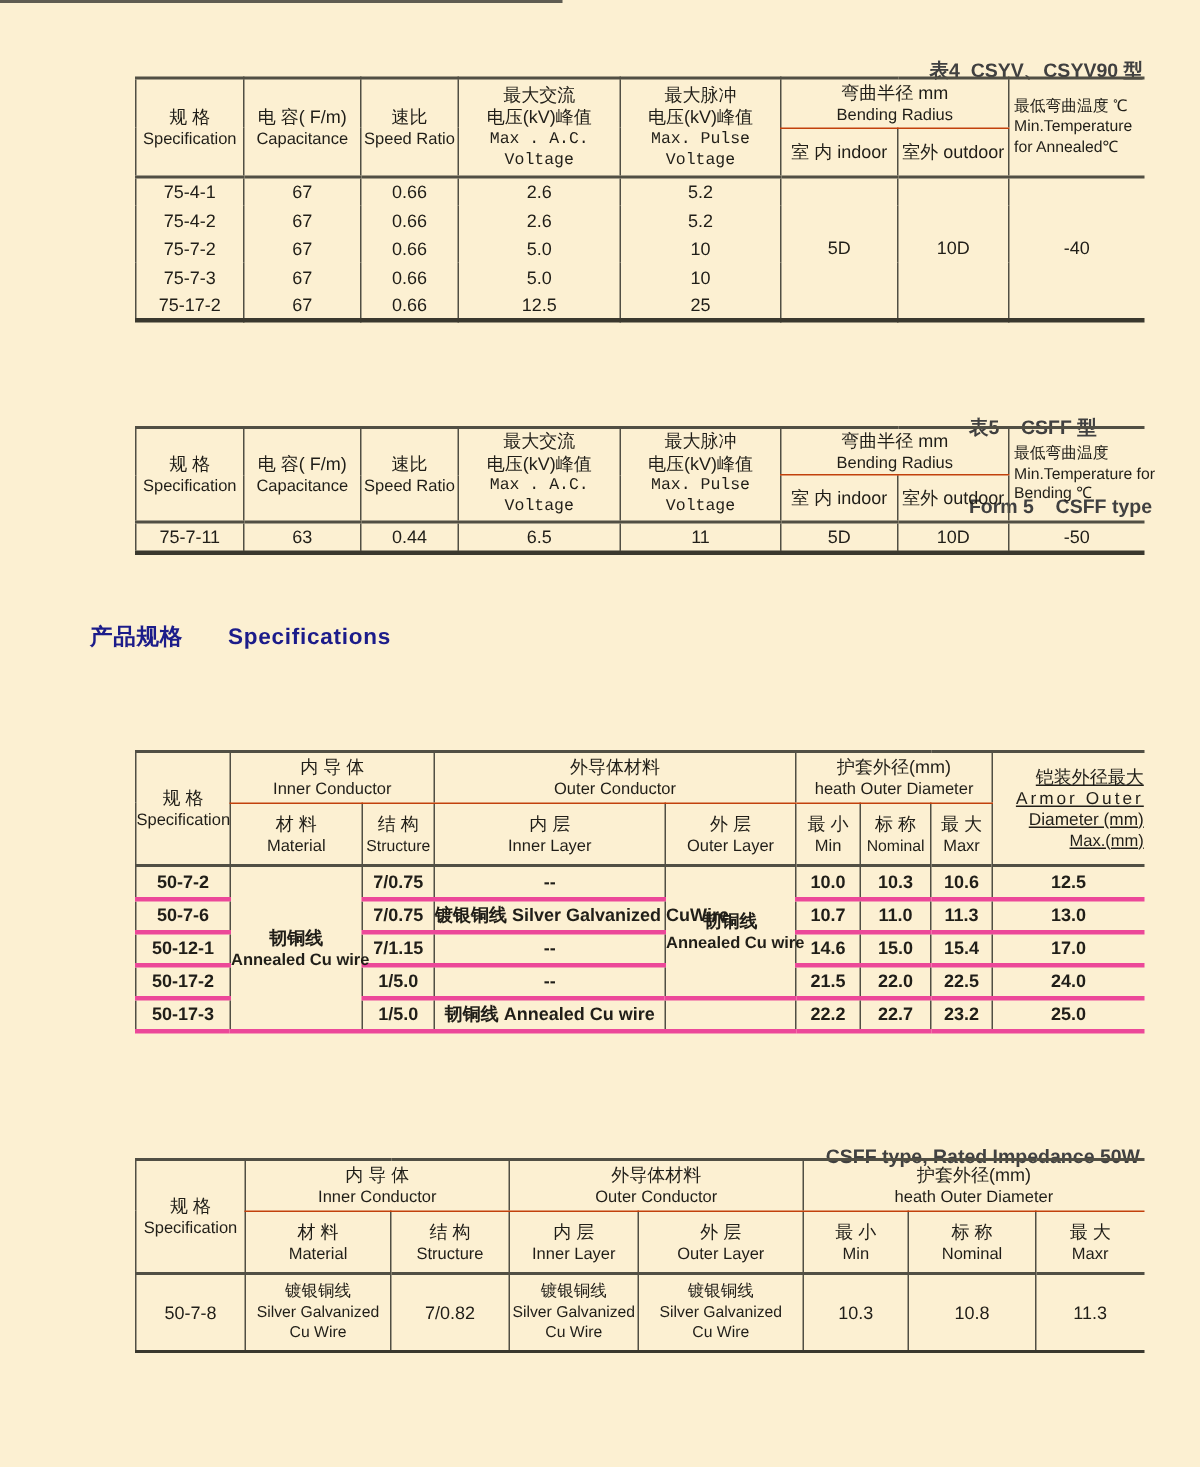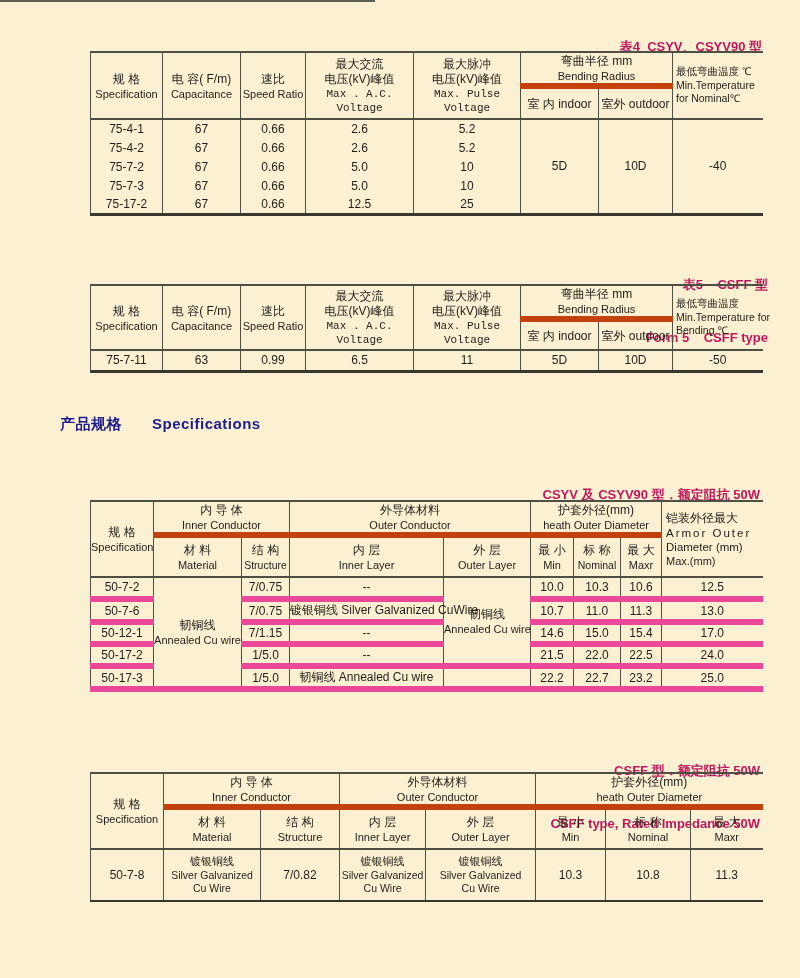--- a/index.html
+++ b/index.html
@@ -5,60 +5,60 @@
   * { box-sizing: border-box; }
   html,body { margin:0; padding:0; }
   body {
     width:800px; height:978px; position:relative; overflow:hidden;
     background:#fcf0d2; color:#201e18;
     font-family:"Liberation Sans", sans-serif;
   }
   .abs { position:absolute; }
   .top-edge { top:0; left:0; width:375px; height:2px; background:#5f5c52; }
 
-  .title { text-align:right; font-weight:bold; font-size:13px; line-height:17.5px; white-space:pre; color:#be185d; }
+  .title { text-align:left; font-weight:bold; font-size:13px; line-height:17.5px; white-space:pre; color:#404040; }
 
   .section-heading { font-weight:bold; font-size:15px; color:#1c1c8a; letter-spacing:0.5px; }
   .section-heading .gap { display:inline-block; width:30px; }
 
   table.tbl { border-collapse:collapse; table-layout:fixed; width:672px; }
   .tbl { border-top:2px solid #514f44; }
   .tbl-a { border-bottom:3px solid #3a382e; }
   .tbl-b { border-bottom:2px solid #3a382e; }
   .tbl th, .tbl td {
     border-left:1px solid #514f44;
     font-weight:normal; text-align:center; vertical-align:middle;
     padding:0; overflow:visible;
   }
   .hsep { border-bottom:2px solid #514f44 !important; }
-  .gline { border-bottom:6px solid #c2410c; }
+  .gline { border-bottom:1px solid #c2410c; }
 
   .zh { font-size:12px; line-height:16px; }
   .en { font-size:11px; line-height:14px; }
   .h3 .zh { line-height:15px; }
   .h3 .en { font-size:11px; line-height:14px;font-family:Liberation Mono, monospace; }
 
   .t1 tbody td { height:19px; font-size:12px; }
   .t1 .sub th { height:33px; }
   .t1 th.grp { height:33px; }
   .t2 tbody td { height:21px; font-size:12px; }
   .t2 .sub th { height:31px; }
   .t2 th.grp { height:29px; }
 
   td.tempcell, th.tempcell { text-align:left; padding-left:3px;margin-left:28px; }
   .tempcell div { font-size:10.5px; line-height:13.5px; white-space:nowrap; }
 
   .t3 th.grow { height:34px; }
   .t3 .sub th { height:42px; }
-  .t3 tbody td { height:22px; font-size:12px; border-bottom:6px solid #ec4899; }
+  .t3 tbody td { height:22px; font-size:12px; border-bottom:3px solid #ec4899;font-weight:bold; }
   .t4 th.grow { height:34px; }
   .t4 .sub th { height:42px; }
   .t4 tbody td { height:52px; font-size:12px; }
 
-  td.armorcell, th.armorcell { text-align:left; padding-left:4px; }
+  td.armorcell, th.armorcell { text-align:right; padding-left:4px;text-decoration:underline; }
   .armorcell div { white-space:nowrap; }
   .armorcell .a1 { font-size:12px; line-height:15px; }
   .armorcell .a2 { font-size:11.5px; line-height:14px; letter-spacing:2px; }
   .armorcell .a3 { font-size:11.5px; line-height:14px; }
   .armorcell .a4 { font-size:11px; line-height:14px; }
 
   .twoline .l1 { font-size:12px; line-height:16px; white-space:nowrap; }
   .twoline .l2 { font-size:11px; line-height:14px; white-space:nowrap; }
   .small-cell { font-size:10.5px; white-space:nowrap; }
   .mid-cell { font-size:11.5px; white-space:nowrap; }
@@ -109,21 +109,21 @@
         <div class="zh">电压(kV)峰值</div>
         <div class="en">Max. Pulse Voltage</div>
       </th>
       <th colspan="2" class="grp gline">
         <div class="zh">弯曲半径  mm</div>
         <div class="en">Bending Radius</div>
       </th>
       <th rowspan="2" class="hsep tempcell">
         <div>最低弯曲温度 ℃</div>
         <div>Min.Temperature</div>
-        <div>for Nominal℃</div>
+        <div>for Annealed℃</div>
       </th>
     </tr>
     <tr class="sub">
       <th class="hsep zh">室 内 indoor</th>
       <th class="hsep zh">室外 outdoor</th>
     </tr>
   </thead>
   <tbody>
     <tr>
       <td>75-4-1</td>
@@ -218,36 +218,35 @@
     </tr>
     <tr class="sub">
       <th class="hsep zh">室 内 indoor</th>
       <th class="hsep zh">室外 outdoor</th>
     </tr>
   </thead>
   <tbody>
     <tr>
       <td>75-7-11</td>
       <td>63</td>
-      <td>0.99</td>
+      <td>0.44</td>
       <td>6.5</td>
       <td>11</td>
       <td>5D</td>
       <td>10D</td>
       <td>-50</td>
     </tr>
   </tbody>
 </table>
 
 <div class="abs section-heading" style="top:415px; left:60px;">
   <span>产品规格</span><span class="gap"></span><span>Specifications</span>
 </div>
 
 <div class="abs title" style="top:451px; right:40px;">
-  <div>CSYV 及 CSYV90 型．额定阻抗 50W</div>
 </div>
 
 <table class="abs tbl tbl-b t3" style="top:500px; left:90px;">
   <colgroup>
     <col style="width:63px">
       <col style="width:88px">
       <col style="width:48px">
       <col style="width:154px">
     <col style="width:87px">
       <col style="width:43px">
@@ -363,21 +362,20 @@
       <td></td>
       <td>22.2</td>
       <td>22.7</td>
       <td>23.2</td>
       <td>25.0</td>
     </tr>
   </tbody>
 </table>
 
 <div class="abs title" style="top:727px; right:40px;">
-  <div>CSFF 型．额定阻抗 50W</div>
   <div>CSFF type, Rated Impedance 50W</div>
 </div>
 
 <table class="abs tbl tbl-b t4" style="top:772px; left:90px;">
   <colgroup>
     <col style="width:73px">
       <col style="width:97px">
       <col style="width:79px">
       <col style="width:86px">
     <col style="width:110px">

